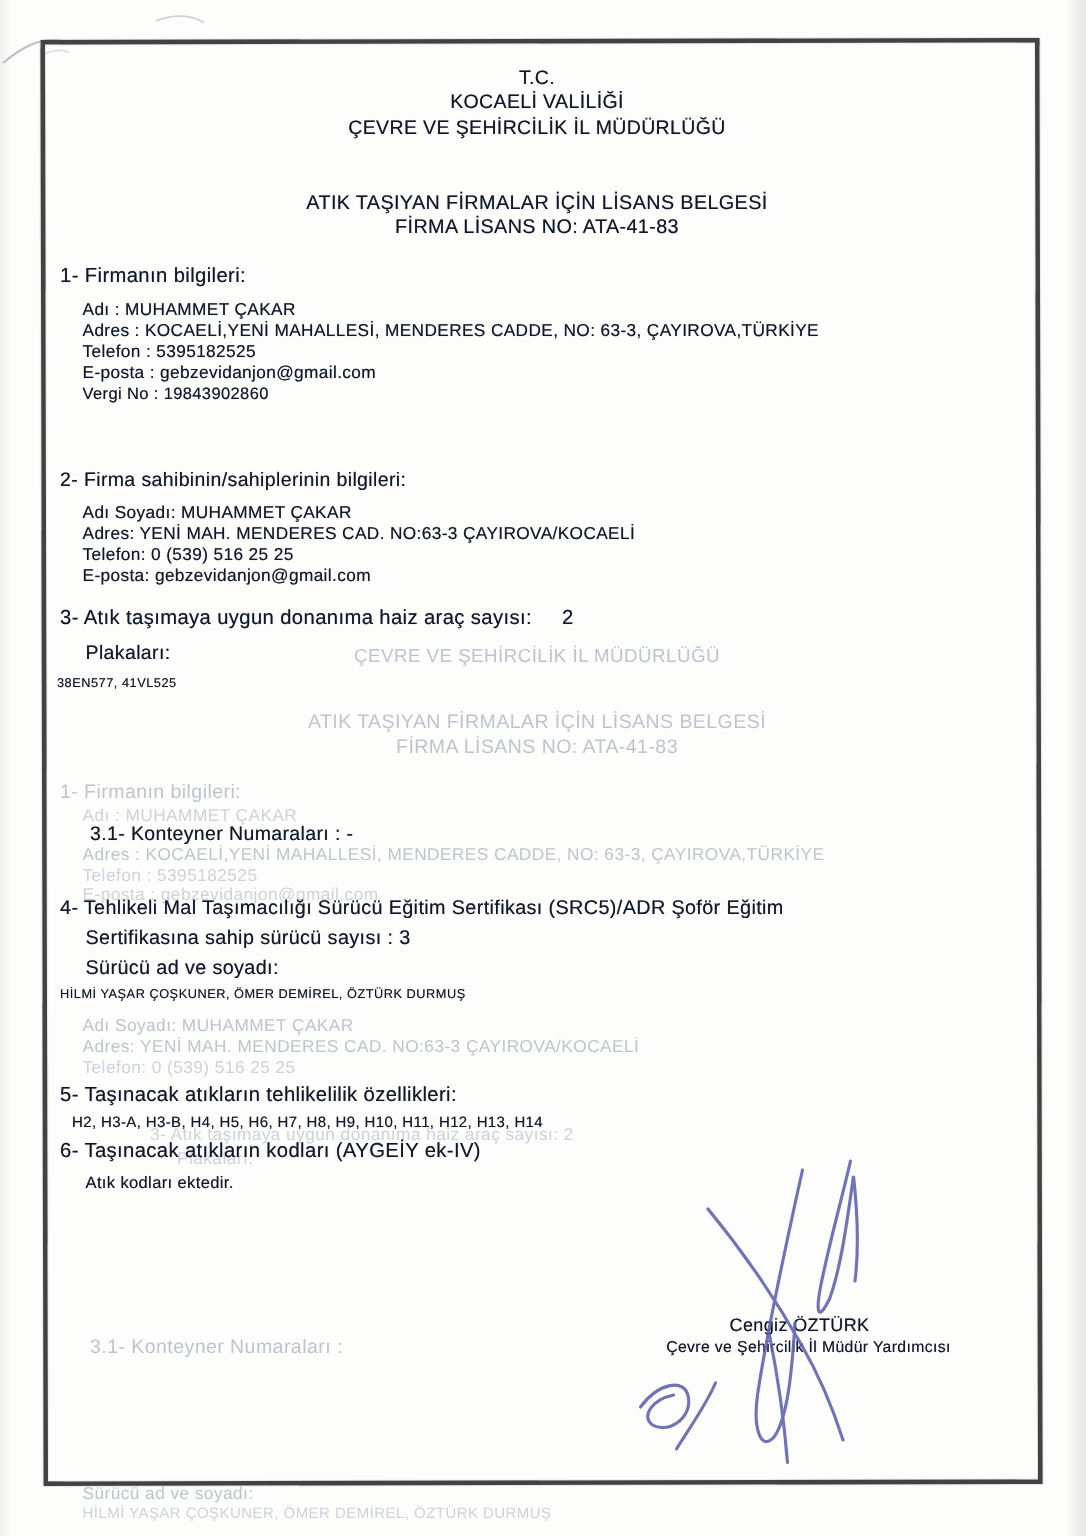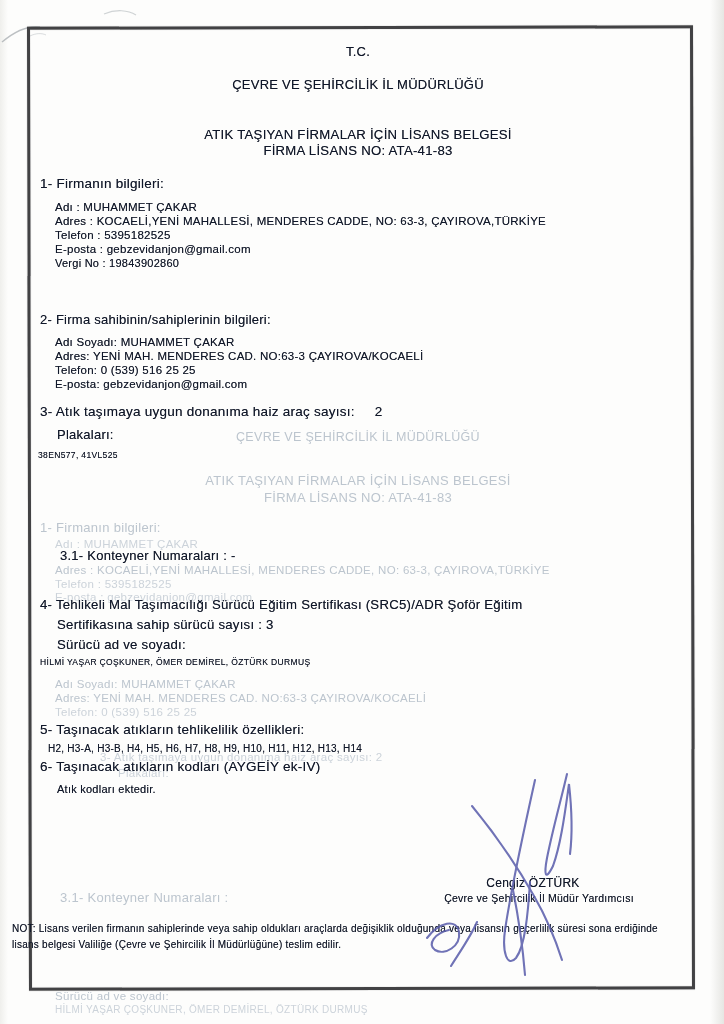--- a/index.html
+++ b/index.html
@@ -55,20 +55,21 @@
   <div class="abs ghost" style="left:55px;top:678px;font-size:11.5px">Adı Soyadı: MUHAMMET ÇAKAR</div>
   <div class="abs ghost" style="left:55px;top:692px;font-size:11.5px">Adres: YENİ MAH. MENDERES CAD. NO:63-3 ÇAYIROVA/KOCAELİ</div>
   <div class="abs ghost2" style="left:55px;top:706px;font-size:11.5px">Telefon: 0 (539) 516 25 25</div>
   <div class="abs ghost2" style="left:100px;top:751px;font-size:11.5px">3- Atık taşımaya uygun donanıma haiz araç sayısı: 2</div>
   <div class="abs ghost2" style="left:118px;top:767px;font-size:11.5px">Plakaları:</div>
   <div class="abs ghost" style="left:60px;top:890px;font-size:13px">3.1- Konteyner Numaraları :</div>
   <div class="abs ghost" style="left:55px;top:990px;font-size:11.5px">Sürücü ad ve soyadı:</div>
   <div class="abs ghost2" style="left:55px;top:1004px;font-size:10px">HİLMİ YAŞAR ÇOŞKUNER, ÖMER DEMİREL, ÖZTÜRK DURMUŞ</div>
 
   <div class="abs ink center" style="left:28px;top:44px;width:660px;font-size:13px">T.C.</div>
+  <div class="abs ink center" style="left:28px;top:60px;width:660px;font-size:13px">KOCAELİ VALİLİĞİ</div>
   <div class="abs ink center" style="left:28px;top:77px;width:660px;font-size:13px">ÇEVRE VE ŞEHİRCİLİK İL MÜDÜRLÜĞÜ</div>
 
   <div class="abs ink center" style="left:28px;top:127px;width:660px;font-size:13.2px">ATIK TAŞIYAN FİRMALAR İÇİN LİSANS BELGESİ</div>
   <div class="abs ink center" style="left:28px;top:143px;width:660px;font-size:13.2px">FİRMA LİSANS NO: ATA-41-83</div>
 
   <div class="abs ink" style="left:40px;top:176px;font-size:13.5px">1- Firmanın bilgileri:</div>
   <div class="abs ink" style="left:55px;top:201px;font-size:11.5px">Adı : MUHAMMET ÇAKAR</div>
   <div class="abs ink" style="left:55px;top:215px;font-size:11.5px">Adres : KOCAELİ,YENİ MAHALLESİ, MENDERES CADDE, NO: 63-3, ÇAYIROVA,TÜRKİYE</div>
   <div class="abs ink" style="left:55px;top:229px;font-size:11.5px">Telefon : 5395182525</div>
   <div class="abs ink" style="left:55px;top:243px;font-size:11.5px">E-posta : gebzevidanjon@gmail.com</div>
@@ -93,21 +94,20 @@
   <div class="abs ink" style="left:40px;top:722px;font-size:13.5px">5- Taşınacak atıkların tehlikelilik özellikleri:</div>
   <div class="abs ink" style="left:48px;top:743px;font-size:10px">H2, H3-A, H3-B, H4, H5, H6, H7, H8, H9, H10, H11, H12, H13, H14</div>
 
   <div class="abs ink" style="left:40px;top:759px;font-size:13.5px">6- Taşınacak atıkların kodları (AYGEİY ek-IV)</div>
   <div class="abs ink" style="left:57px;top:783px;font-size:11px">Atık kodları ektedir.</div>
 
 
   <div class="abs ink center" style="left:418px;top:876px;width:230px;font-size:12px">Cengiz ÖZTÜRK</div>
   <div class="abs ink center" style="left:405px;top:892px;width:268px;font-size:10.5px">Çevre ve Şehircilik İl Müdür Yardımcısı</div>
 
-  <div class="abs ink wrap" style="left:12px;top:921px;width:662px;font-size:10px;line-height:1.55">NOT: Lisans verilen firmanın sahiplerinde veya sahip oldukları araçlarda değişiklik olduğunda veya lisansın geçerlilik süresi sona erdiğinde lisans belgesi Valiliğe (Çevre ve Şehircilik İl Müdürlüğüne) teslim edilir.</div>
 
   <svg class="sig-svg" viewBox="0 0 195 212">
     <g fill="none" stroke="#5d60ad" stroke-width="2.1" stroke-linecap="round" opacity="0.88">
       <path d="M150,4 C144,30 136,58 130,88 C127,104 128,112 136,96 C144,74 148,42 152,14 C154,32 156,60 153,84" stroke="#5d60ad"></path>
       <path d="M118,10 C108,55 94,120 88,160 C85,182 90,198 99,188 C108,176 111,144 113,112" stroke="#5d60ad"></path>
       <path d="M55,36 C78,64 100,96 117,126 C128,145 138,168 145,190" stroke="#5d60ad"></path>
       <path d="M96,120 C102,150 106,180 108,205" stroke="#5d60ad"></path>
       <path d="M10,168 C22,152 40,148 42,162 C44,176 28,186 18,180 C10,174 18,163 32,160" stroke="#5d60ad"></path>
       <path d="M34,196 C44,180 54,166 60,152" stroke="#5d60ad"></path>
     </g>

